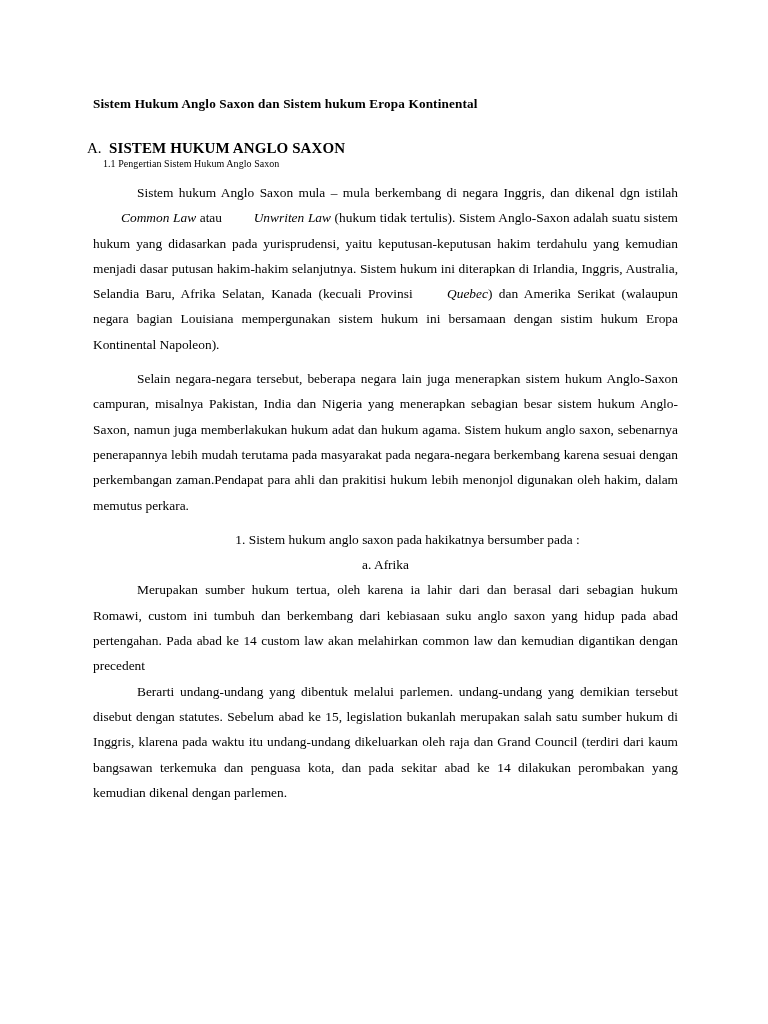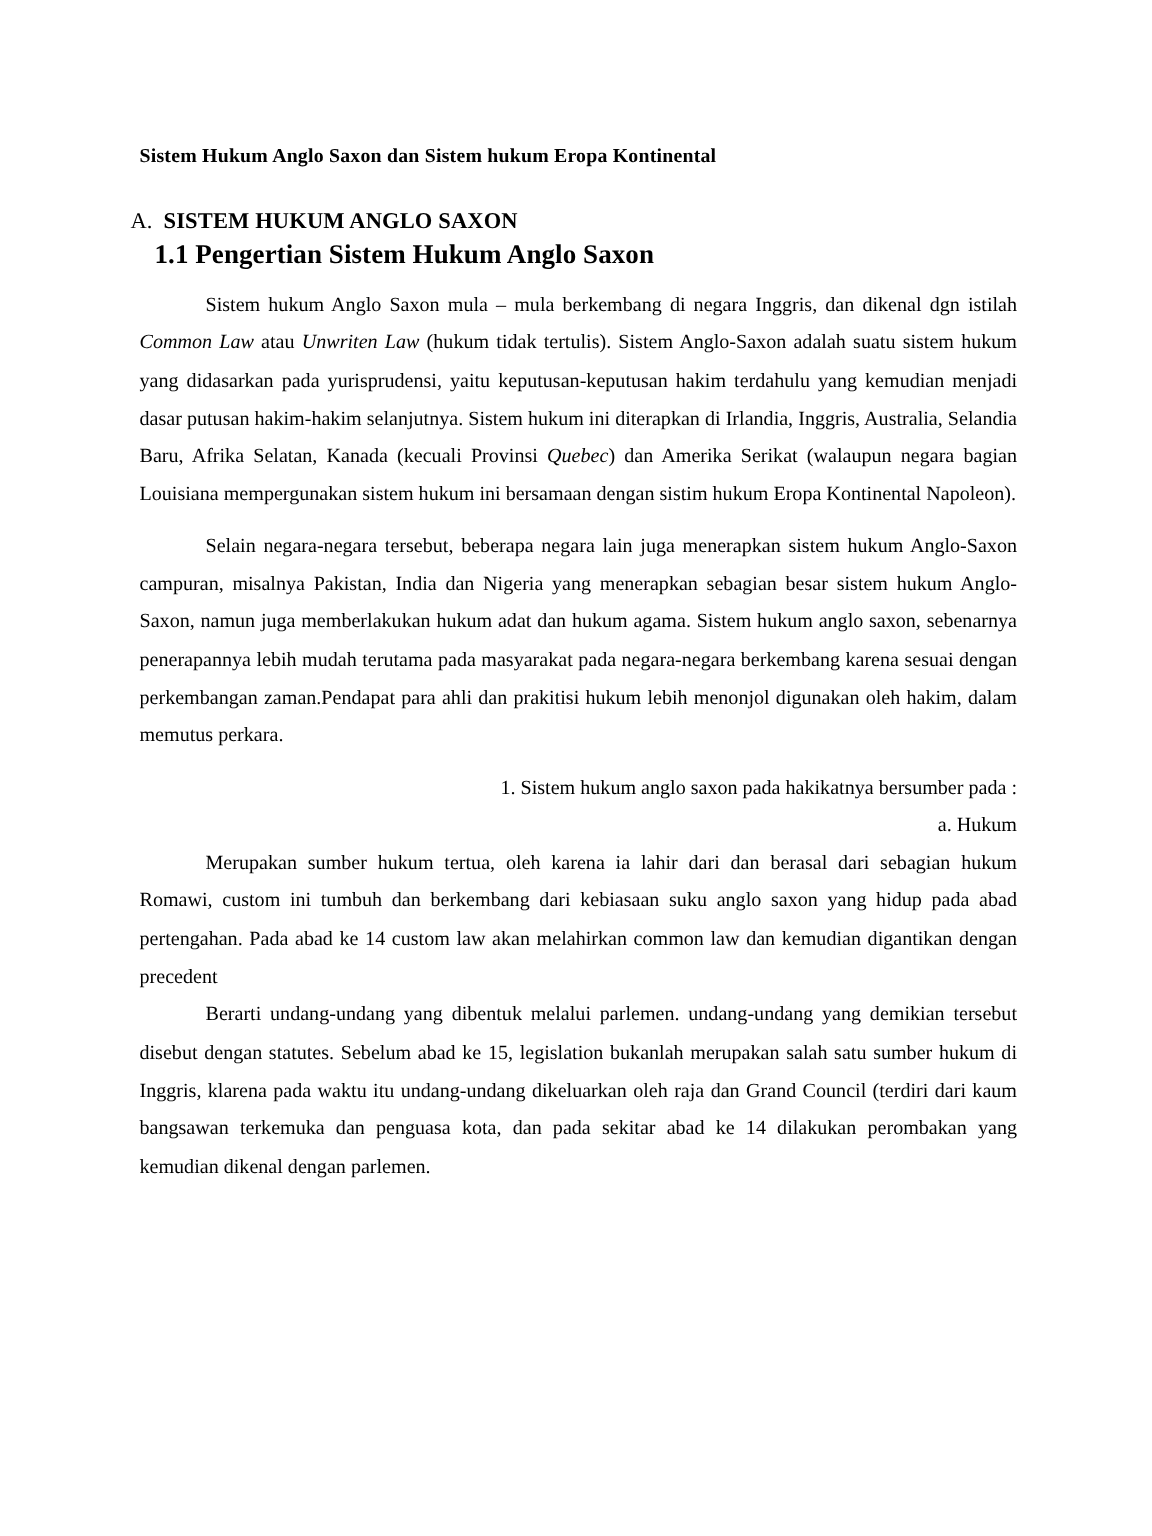--- a/index.html
+++ b/index.html
@@ -57,22 +57,22 @@
     flex: 0 0 22px;
   }
   .sec-a-text {
     font-size: 15px;
     font-weight: bold;
     line-height: 1.2;
     letter-spacing: 0.1px;
   }
 
   .sec-sub {
-    font-size: 18px;
-    font-weight: bold;
+    font-size: 10px;
+    font-weight: normal;
     line-height: 1.25;
     margin: 0 0 10px 10px;
     letter-spacing: 0.05px;
   }
 
   
   .body-p {
     font-size: 13.4px;
     line-height: 25.3px;
     text-align: justify;
@@ -85,32 +85,32 @@
     text-indent: 44px;
   }
   .body-p.tight {
     margin-bottom: 0;
     font-family: Liberation Serif, serif;
   }
 
   .list-line {
     font-size: 13.4px;
     line-height: 25.3px;
-    text-align: right;
+    text-align: center;
     margin: 0;
   }
   .list-line.num {
     padding-left: 44px;
     margin-top: 6px;
   }
   .list-line.alpha {
     padding-left: 0;
   }
 
-  .it { font-style: italic; }
+  .it { font-style: italic; margin-left: 28px; }
   .ul { text-underline-offset: 2px; }
 </style>
 </head>
 <body>
 
 <div class="page">
   <div class="content">
 
     <h1 class="doc-title">Sistem Hukum Anglo Saxon dan Sistem hukum Eropa Kontinental</h1>
 
@@ -124,21 +124,21 @@
     <p class="body-p indent">
       <span>Sistem hukum Anglo Saxon mula – mula berkembang di negara Inggris, dan dikenal dgn istilah </span><span class="it">Common Law</span><span> atau </span><span class="it">Unwriten Law</span><span> (hukum tidak tertulis). Sistem Anglo-Saxon adalah suatu sistem hukum yang didasarkan pada yurisprudensi, yaitu keputusan-keputusan hakim terdahulu yang kemudian menjadi dasar putusan hakim-hakim selanjutnya. Sistem hukum ini diterapkan di Irlandia, Inggris, Australia, Selandia Baru, Afrika Selatan, Kanada (kecuali Provinsi </span><span class="it">Quebec</span><span>) dan Amerika Serikat (walaupun negara bagian Louisiana mempergunakan sistem hukum ini bersamaan dengan sistim hukum Eropa Kontinental Napoleon).</span>
     </p>
 
     <p class="body-p indent">
       <span>Selain negara-negara tersebut, beberapa negara lain juga menerapkan sistem hukum Anglo-Saxon campuran, misalnya Pakistan, India dan Nigeria yang menerapkan sebagian besar sistem hukum Anglo-Saxon, namun juga memberlakukan </span><span class="ul">hukum adat dan hukum agama</span><span>. Sistem hukum anglo saxon, sebenarnya penerapannya lebih mudah terutama pada masyarakat pada negara-negara berkembang karena sesuai dengan perkembangan zaman.Pendapat para ahli dan prakitisi hukum lebih menonjol digunakan oleh hakim, dalam memutus perkara.</span>
     </p>
 
     <p class="list-line num">1. Sistem hukum anglo saxon pada hakikatnya bersumber pada :</p>
 
-    <p class="list-line alpha">a. Hukum</p>
+    <p class="list-line alpha">a. Afrika</p>
 
     <p class="body-p indent tight">Merupakan sumber hukum tertua, oleh karena ia lahir dari dan berasal dari sebagian hukum Romawi, custom ini tumbuh dan berkembang dari kebiasaan suku anglo saxon yang hidup pada abad pertengahan. Pada abad ke 14 custom law akan melahirkan common law dan kemudian digantikan dengan precedent</p>
 
 
     <p class="body-p indent tight">Berarti undang-undang yang dibentuk melalui parlemen. undang-undang yang demikian tersebut disebut dengan statutes. Sebelum abad ke 15, legislation bukanlah merupakan salah satu sumber hukum di Inggris, klarena pada waktu itu undang-undang dikeluarkan oleh raja dan Grand Council (terdiri dari kaum bangsawan terkemuka dan penguasa kota, dan pada sekitar abad ke 14 dilakukan perombakan yang kemudian dikenal dengan parlemen.</p>
 
 
   </div>
 </div>
 

